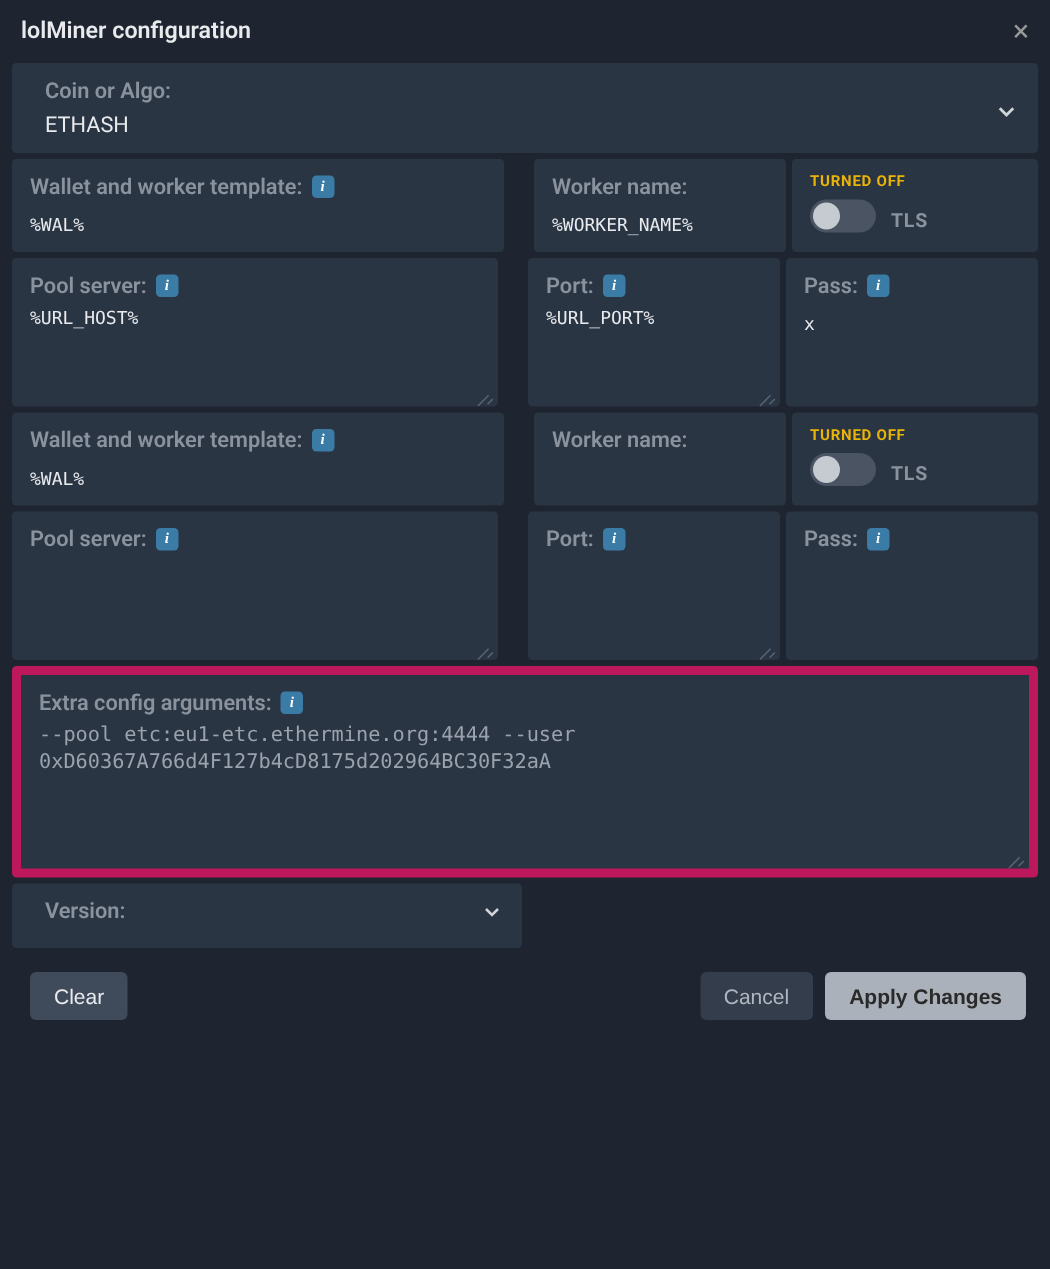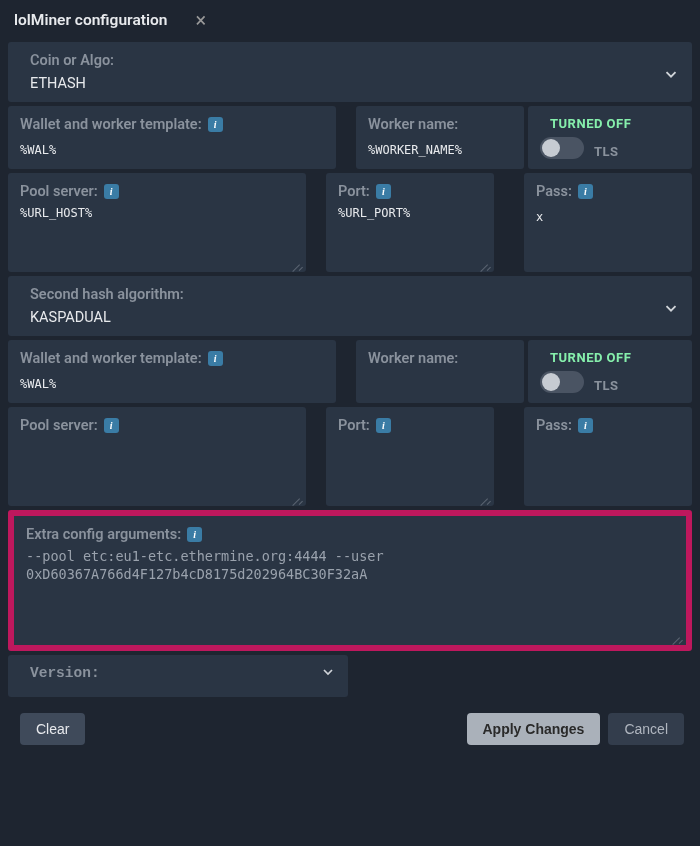--- a/index.html
+++ b/index.html
@@ -16,23 +16,23 @@
       overflow: hidden;
     }
     .dialog {
       width: 100%;
       height: 100%;
       display: flex;
       flex-direction: column;
     }
     .header {
       display: flex;
+      justify-content: space-between;
       align-items: center;
       padding: 10px 14px;
-      gap: 28px;
     }
     .header-title {
       color: #e8eaed;
       font-size: 15.5px;
       font-weight: 600;
     }
     .close-icon {
       color: #999;
       font-size: 20px;
       cursor: pointer;
@@ -57,21 +57,20 @@
     }
     .field-full {
       width: 100%;
     }
     .field-mid {
       flex: 0 0 168px;
       margin-left: 16px;
     }
     .field-small {
       flex: 0 0 168px;
-      margin-left: 26px;
     }
     .field-label {
       color: #8a929d;
       font-size: 14.5px;
       font-weight: 600;
       margin-bottom: 6px;
       display: flex;
       align-items: center;
       gap: 6px;
     }
@@ -116,25 +115,24 @@
     .toggle-field {
       background: #2a3544;
       border-radius: 3px;
       padding: 10px 12px;
       flex: 0 0 164px;
       display: flex;
       flex-direction: column;
       gap: 6px;
     }
     .toggle-label {
-      color: #86efac;
-      font-size: 13px;
+      color: #eab308;
+      font-size: 10px;
       font-weight: 700;
       letter-spacing: 0.5px;
-      margin-left: 10px;
     }
     .toggle-row {
       display: flex;
       align-items: flex-end;
       gap: 10px;
     }
     .toggle {
       width: 44px;
       height: 22px;
       background: #4a5463;
@@ -209,21 +207,20 @@
       resize: none;
       outline: none;
       min-height: 84px;
     }
     .version-field {
       background: #2a3544;
       border-radius: 3px;
       padding: 10px 12px;
       width: 340px;
       position: relative;
-      font-family: Liberation Mono, monospace;
     }
     .version-chevron {
       position: absolute;
       right: 12px;
       bottom: 12px;
       color: #d0d4d9;
     }
     .version-chevron svg {
       width: 16px;
       height: 16px;
@@ -327,29 +324,20 @@
       </div>
       <div class="field field-small" style="background:#2a3544;">
         <div class="field-label">
           <span>Pass:</span>
           <span class="info-badge">i</span>
         </div>
         <input class="field-value" value="x" style="">
       </div>
     </div>
 
-    <div class="field field-full select-wrap">
-      <div class="field-label">Second hash algorithm:</div>
-      <div class="field-value-text">KASPADUAL</div>
-      <span class="chevron-down">
-        <svg viewBox="0 0 24 24" fill="none" stroke="currentColor" stroke-width="2.5">
-            <polyline points="6 9 12 15 18 9"></polyline>
-          </svg>
-      </span>
-    </div>
 
     <div class="row">
       <div class="field">
         <div class="field-label">
           <span>Wallet and worker template:</span>
           <span class="info-badge">i</span>
         </div>
         <input class="field-value" value="%WAL%" style="">
       </div>
       <div class="field field-mid">
@@ -406,20 +394,20 @@
       <span class="version-chevron">
         <svg viewBox="0 0 24 24" fill="none" stroke="currentColor" stroke-width="2.5">
             <polyline points="6 9 12 15 18 9"></polyline>
           </svg>
       </span>
     </div>
 
     <div class="footer">
       <button class="btn btn-clear">Clear</button>
       <div class="footer-right">
+        <button class="btn btn-cancel">Cancel</button>
         <button class="btn btn-apply">Apply Changes</button>
-        <button class="btn btn-cancel">Cancel</button>
       </div>
     </div>
 
   </div>
 
 </div>
 
 </body></html>

